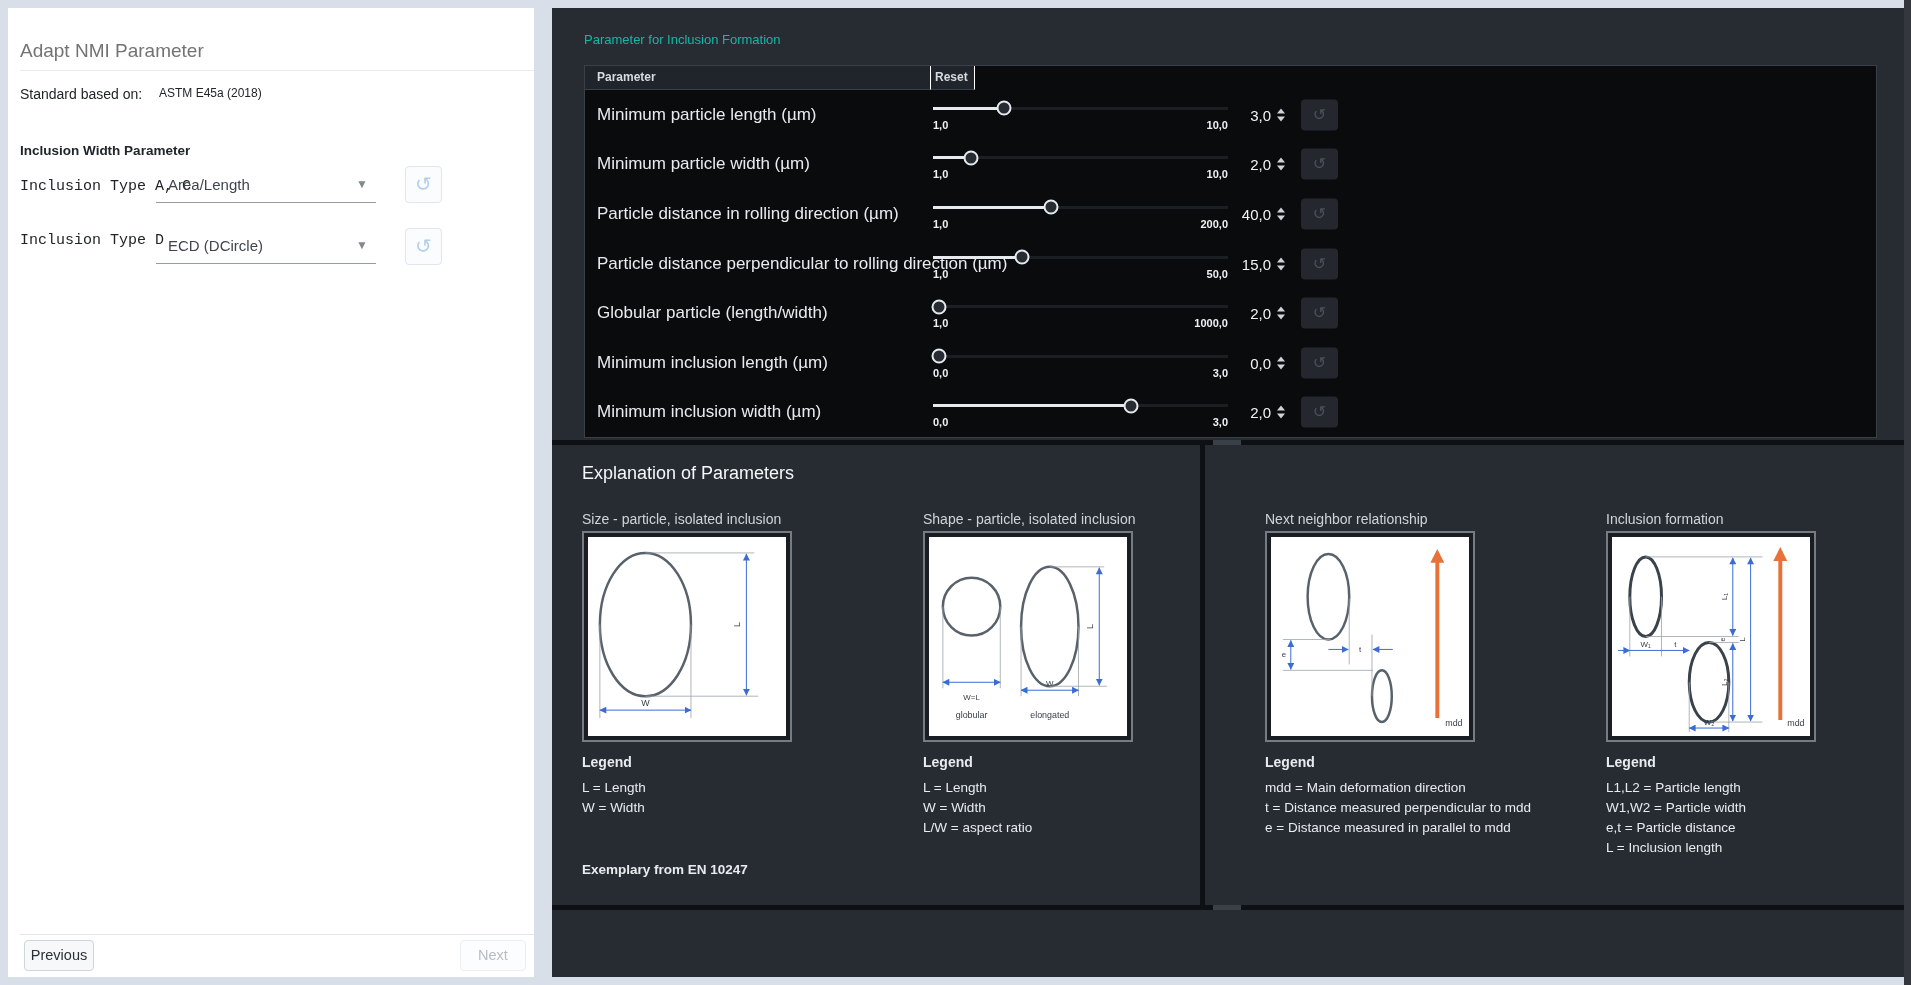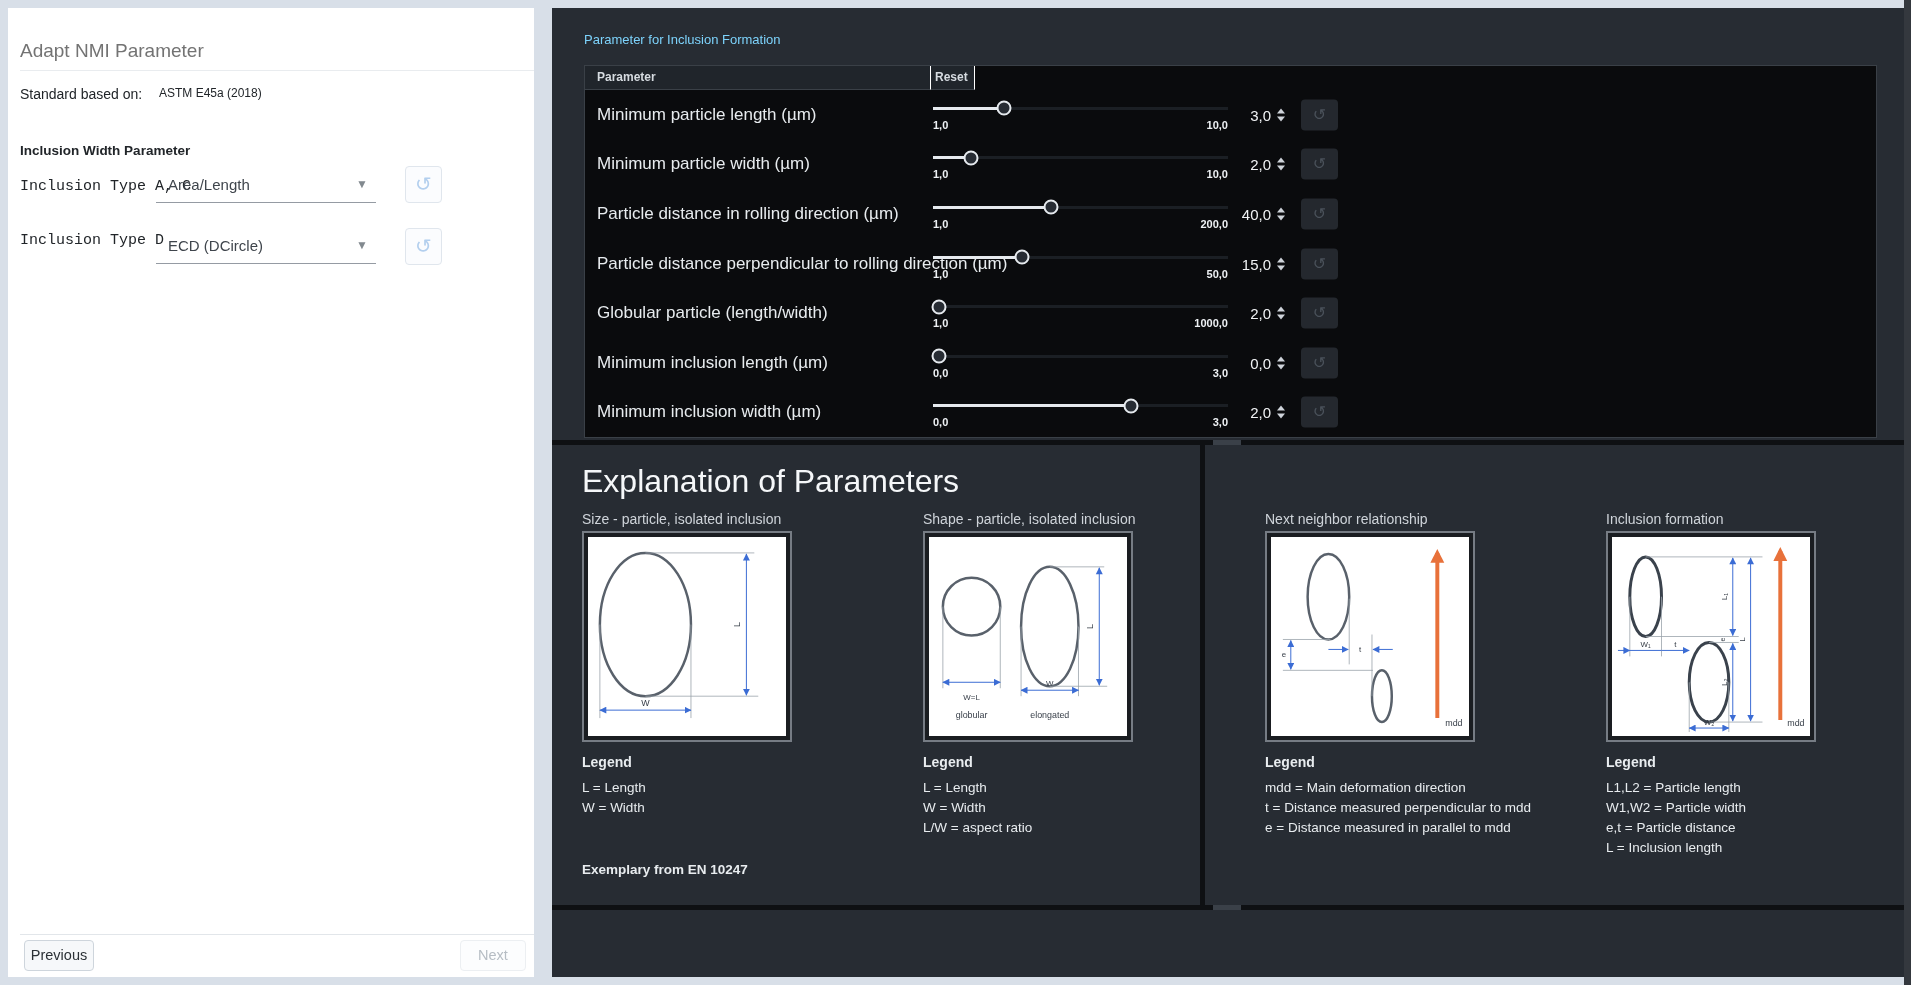--- a/index.html
+++ b/index.html
@@ -28,21 +28,21 @@
   .btn-prev { left:16px; width:70px; background:#f6f8fa; border:1px solid #ced5dc;
     color:#2b3136; line-height:29px; }
   .btn-next { left:452px; width:66px; background:#fcfdfe; border:1px solid #eceff2;
     color:#b6bdc4; line-height:29px; }
 
   
   .dark-panel { position:absolute; left:552px; top:8px; width:1352px; height:969px;
     background:#272c33; color:#e8ecef; }
   .right-edge { position:absolute; right:0; top:0; width:7px; height:985px; background:#34383e; }
 
-  .fp-title { position:absolute; left:32px; top:24px; font-size:13px; color:#7dd3fc; }
+  .fp-title { position:absolute; left:32px; top:24px; font-size:13px; color:#14b8a6; }
 
   .ptable { position:absolute; left:32px; top:57px; width:1293px; height:373px;
     background:#0a0b0d; border:1px solid #3a4047; display:flex; flex-direction:column; }
   .ptable-header { display:flex; height:24px; flex:0 0 24px; }
   .th { background:#20252b; border-right:1px solid #ffffff; border-bottom:1px solid #3a4047;
     font-size:12px; font-weight:bold; color:#d6dbe0; line-height:23px; }
   .th1 { width:346px; padding-left:12px; }
   .th2 { width:367px; padding-left:4px; }
   .th3 { width:44px; padding-left:4px; }
   .ptable-body { flex:1; display:flex; flex-direction:column; }
@@ -69,21 +69,21 @@
   .trow-reset { position:absolute; left:716px; top:50%; transform:translateY(-50%);
     width:37px; height:31px; border-radius:4px; background:#24282e; text-align:center;
     line-height:29px; font-size:16px; color:#4a515a; cursor:default; }
 
   .splitter-h { position:absolute; left:0; width:1352px; height:5px; background:#0e1013; }
   .splitter-h .grip { position:absolute; left:661px; top:0; width:28px; height:5px; background:#3a4048; }
   .splitter-h1 { top:432px; }
   .splitter-h2 { top:897px; }
   .splitter-v { position:absolute; left:648px; top:437px; width:5px; height:460px; background:#0e1013; }
 
-  .exp-title { position:absolute; left:30px; top:455px; font-size:32px; color:#f5f7f9; }
+  .exp-title { position:absolute; left:30px; top:455px; font-size:18px; color:#f5f7f9; }
 
   .card { position:absolute; top:503px; width:212px; }
   .card-c1 { left:30px; } .card-c2 { left:371px; } .card-c3 { left:713px; } .card-c4 { left:1054px; }
   .card-title { font-size:14px; color:#cfd4da; height:18px; white-space:nowrap; }
   .diagram { margin-top:2px; width:210px; height:211px; border:2px solid #767c84;
     background:#1a1d21; padding:4px; }
   .canvas { width:100%; height:100%; background:#ffffff; }
   .legend-title { margin-top:12px; font-size:14px; font-weight:bold; color:#e8ecef; }
   .legend-item { margin-top:0; font-size:13.5px; line-height:20px; color:#e8ecef; white-space:nowrap; }
   .legend-list { margin-top:8px; }

